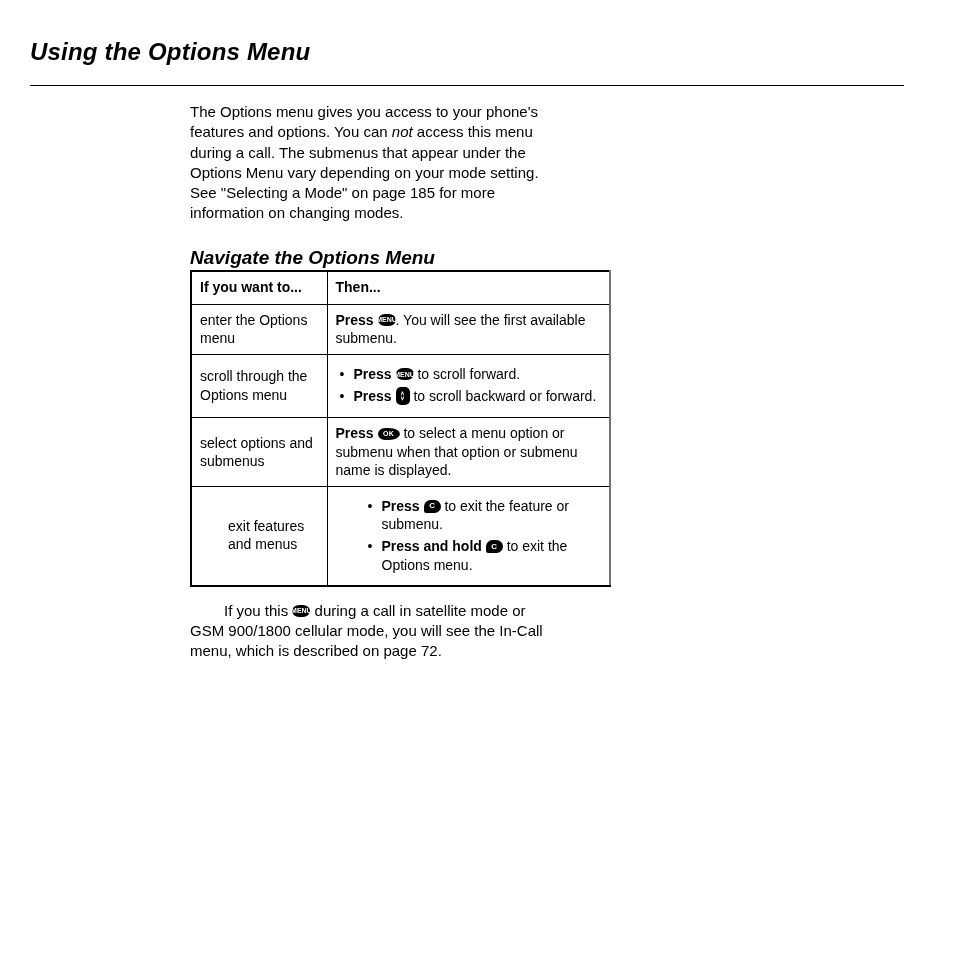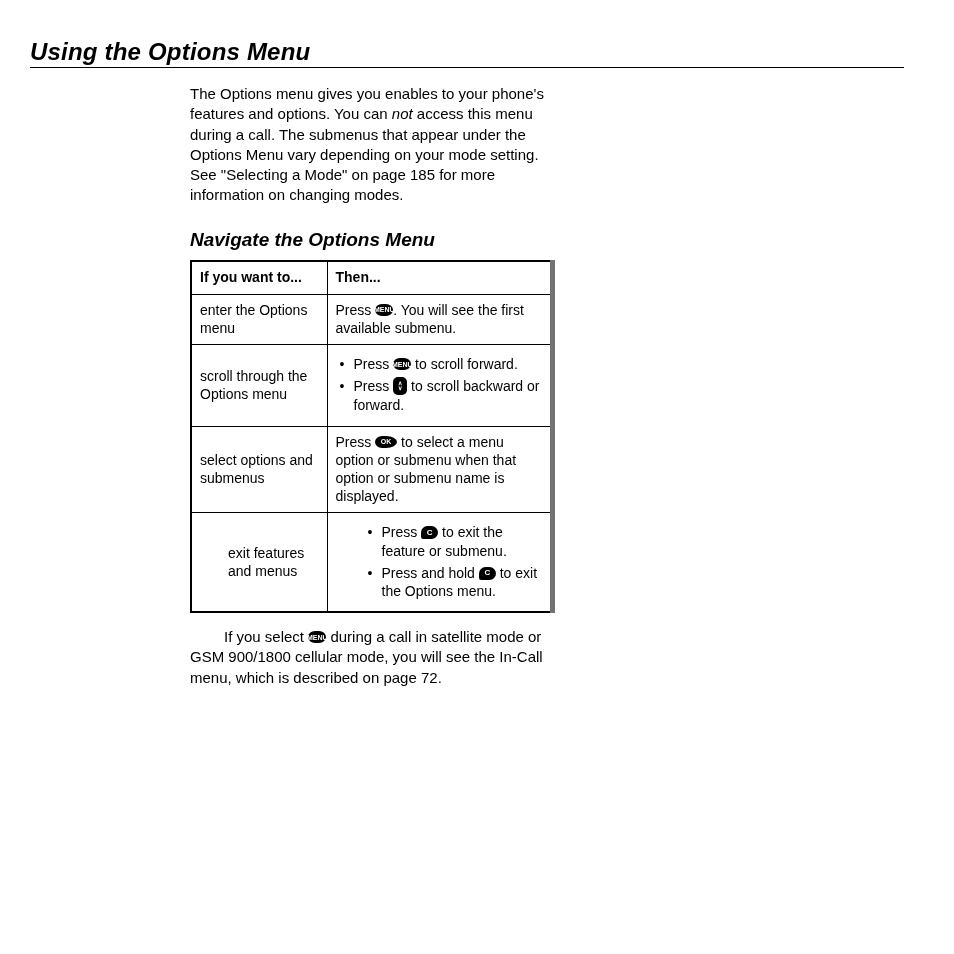--- a/index.html
+++ b/index.html
@@ -13,75 +13,75 @@
     line-height: 1.3;
     position: relative;
   }
   .page {
     padding: 36px 50px 40px 30px;
   }
   h1.main {
     font-style: italic;
     font-weight: 800;
     font-size: 24px;
+    margin-bottom: 18px;
     letter-spacing: 0.2px;
   }
   .rule {
     border-top: 1px solid #000;
     margin-bottom: 16px;
   }
   .content {
     margin-left: 160px;
     width: 370px;
   }
   .intro p {
     font-size: 15px;
     line-height: 1.35;
   }
   .intro em { }
   h2.sub {
     font-style: italic;
     font-weight: 800;
     font-size: 19px;
     margin-top: 22px;
-    margin-bottom: 8px;
   }
   .lead {
     font-size: 15px;
     margin-bottom: 14px;
     line-height: 1.35;
   }
   table.nav {
     border-collapse: collapse;
-    width: 365px;
+    width: 421px;
     margin-bottom: 14px;
   }
   table.nav th, table.nav td {
     border: 1px solid #000;
     padding: 6px 8px 7px 8px;
     vertical-align: top;
     font-size: 14px;
     line-height: 1.3;
     text-align: left;
   }
   table.nav tr.hdr th {
     border-top: 2px solid #000;
     font-weight: 700;
   }
   table.nav tr:last-child td { border-bottom: 2px solid #000; padding-left: 36px; }
   table.nav td:first-child, table.nav th:first-child {
     width: 136px;
     border-left: 2px solid #000;
   }
   table.nav td:last-child, table.nav th:last-child {
-    border-right: 5px solid #737373;
+    border-right: 2px solid #737373;
     margin-top: 14px;
   }
   table.nav td.actcell { vertical-align: middle; }
-  .bold { font-weight: 400; }
+  .bold { font-weight: 700; }
   ul.bul { list-style: none; padding-left: 0; }
   ul.bul li { position: relative; padding-left: 18px; margin: 4px 0; }
   ul.bul li::before {
     content: "•";
     position: absolute;
     left: 4px;
     top: 0;
     font-size: 14px;
   }
   .key {
@@ -113,21 +113,21 @@
 <body>
 
 <div class="page">
   <h1 class="main">Using the Options Menu</h1>
   <div class="rule"></div>
 
   <div class="content">
 
     <div class="intro">
       <p>
-        <span>The Options menu gives you enables to your phone's features and options. You can </span><em>not</em><span> access this menu during a call. The submenus that appear under the Options Menu vary depending on your mode setting. See "Selecting a Mode" on page 185 for more information on changing modes.</span>
+        <span>The Options menu gives you access to your phone's features and options. You can </span><em>not</em><span> access this menu during a call. The submenus that appear under the Options Menu vary depending on your mode setting. See "Selecting a Mode" on page 185 for more information on changing modes.</span>
       </p>
     </div>
 
     <h2 class="sub">Navigate the Options Menu</h2>
 
 
     <table class="nav">
       <tbody>
           <tr class="hdr">
         <th>If you want to...</th>
@@ -181,17 +181,17 @@
               <span class="bold">Press and hold</span>
               <span class="key chip">C</span><span> to exit the Options menu.</span>
             </li>
           </ul>
         </td>
       </tr>
     </tbody>
       </table>
 
     <p class="footnote">
-      <span class="indent"></span><span>If you select </span><span class="key ell">MENU</span><span> during</span><span> a call in satellite mode or GSM 900/1800 cellular mode, you will see the In-Call menu, which is described on page 72.</span>
+      <span class="indent"></span><span>If you this </span><span class="key ell">MENU</span><span> during</span><span> a call in satellite mode or GSM 900/1800 cellular mode, you will see the In-Call menu, which is described on page 72.</span>
     </p>
 
   </div>
 </div>
 
 </body></html>

